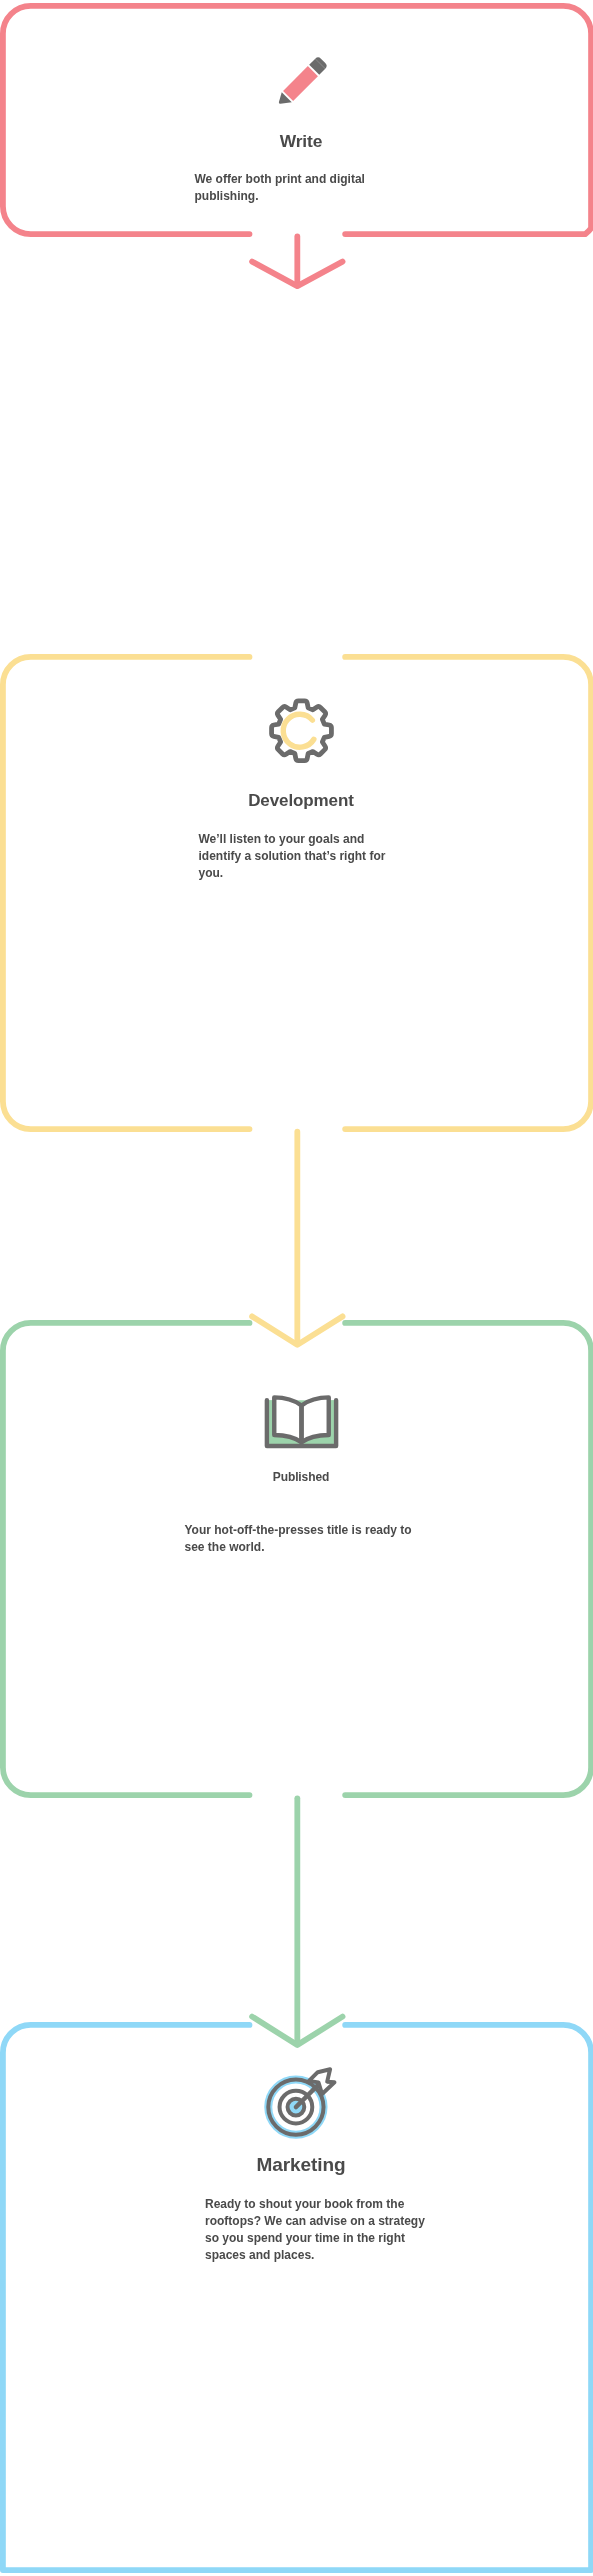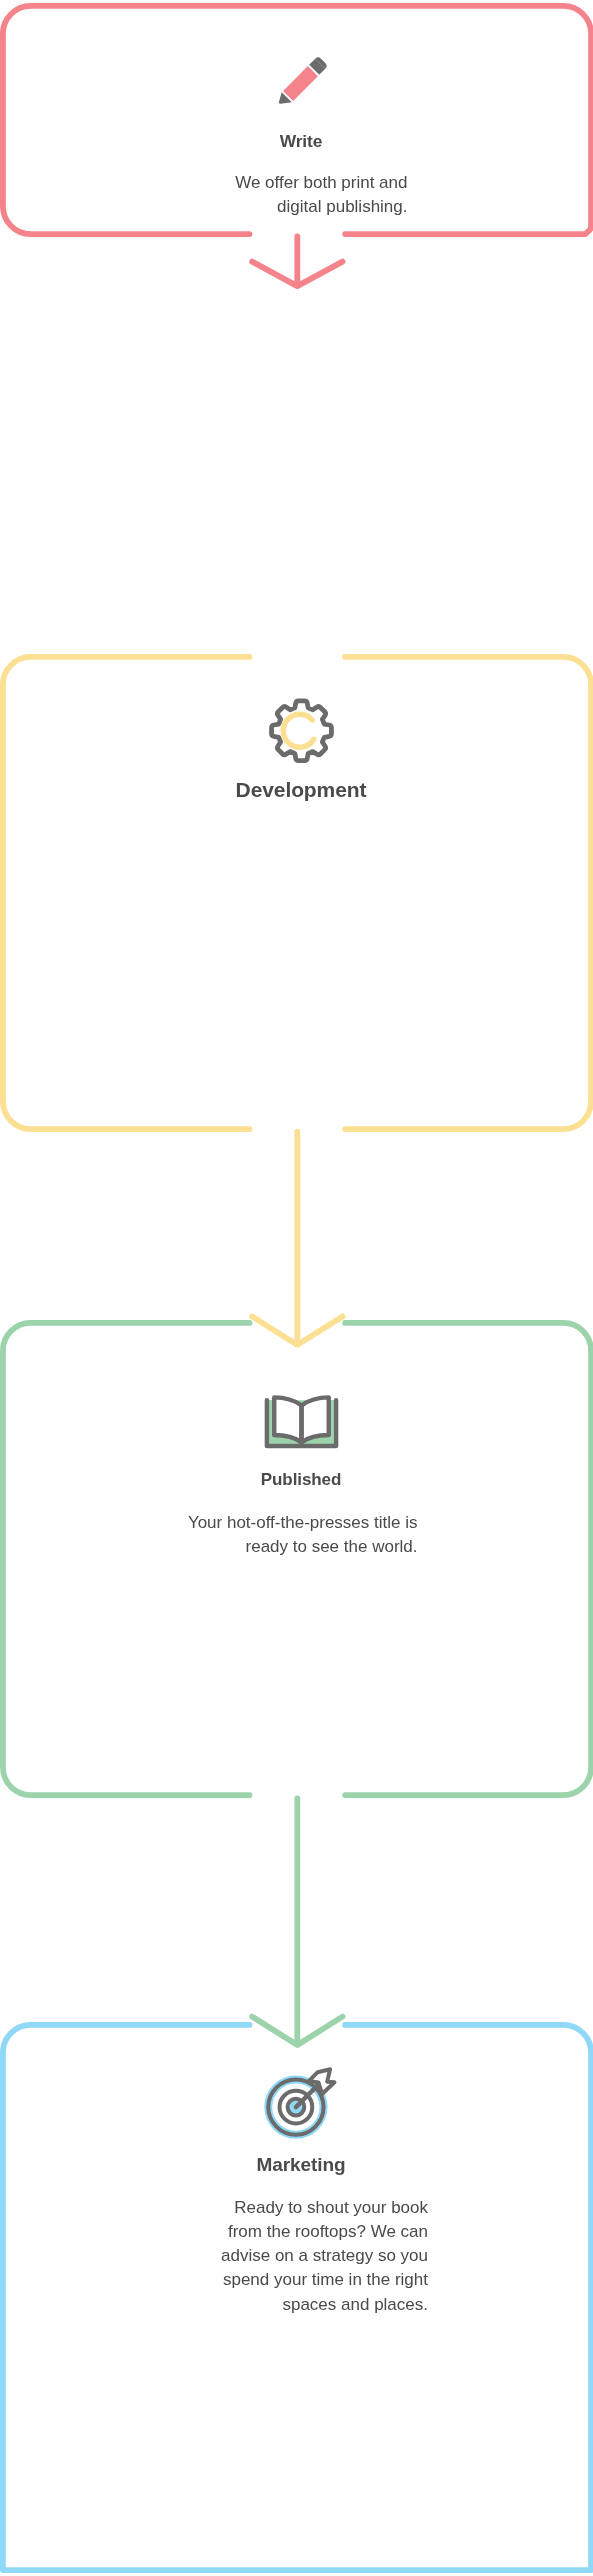--- a/index.html
+++ b/index.html
@@ -16,22 +16,23 @@
   .card-svg{position:absolute;left:0;top:0;width:100%;height:100%;overflow:visible;}
   .card-body{position:absolute;left:4px;top:0;width:100%;height:100%;
     display:flex;flex-direction:column;align-items:center;}
 
   .icon-wrap{display:flex;align-items:center;justify-content:center;}
   .card-title{
     font-weight:bold;color:#4a4a4a;text-align:center;
     letter-spacing:-0.1px;line-height:1;
   }
   .card-desc{
-    color:#4a4a4a;text-align:right;font-size:17px;line-height:1.42;
+    color:#4a4a4a;text-align:left;font-size:12px;line-height:1.42;
     max-width:278px;
+    font-weight:bold;
   }
 
   
   #arrows{position:absolute;left:0;top:0;width:594px;height:2576px;pointer-events:none;}
 </style>
 </head>
 <body>
 
 <div id="flow">
 
@@ -95,21 +96,22 @@
                      h-8.2 a3.6 3.6 0 0 1-3.5-2.9 l-1.3-6.6 l-6.2-2.6 l-5.6 3.7
                      a3.6 3.6 0 0 1-4.5-0.5 l-5.8-5.8 a3.6 3.6 0 0 1-0.5-4.5 l3.7-5.6
                      l-2.6-6.2 l-6.6-1.3 a3.6 3.6 0 0 1-2.9-3.5 v-8.2 a3.6 3.6 0 0 1 2.9-3.5
                      l6.6-1.3 l2.6-6.2 l-3.7-5.6 a3.6 3.6 0 0 1 0.5-4.5 l5.8-5.8
                      a3.6 3.6 0 0 1 4.5-0.5 l5.6 3.7 l6.2-2.6 Z"></path>
           </g>
 
           <path d="M64.5 33.5 A 22 22 0 1 0 66.5 59" fill="none" stroke="#fbdf93" stroke-width="7.2" stroke-linecap="round"></path>
         </svg>
       </div>
-      <div class="card-title" style="margin-top:5px;font-size:21px;">Development</div>
+      <div class="card-title" style="margin-top:18px;font-size:17px;">Development</div>
+      <div class="card-desc" style="margin-top:22px;max-width:205px;">We’ll listen to your goals and identify a solution that’s right for you.</div>
     </div>
   </div>
 
   <div class="card" id="card3" style="top:1320px;height:478px;">
     <svg class="card-svg" viewBox="0 0 919 740" preserveAspectRatio="none">
       <path d="M 386 4.5
                L 47.5 4.5
                A 43 43 0 0 0 4.5 47.5
                L 4.5 692.5
                A 43 43 0 0 0 47.5 735.5
@@ -132,22 +134,22 @@
           <path d="M18 22 C 34 22 47 27 55 33 L 55 83 C 47 77 34 73 18 73 Z" fill="#ffffff"></path>
           <path d="M92 22 C 76 22 63 27 55 33 L 55 83 C 63 77 76 73 92 73 Z" fill="#ffffff"></path>
 
           <g fill="none" stroke="#6b6b6b" stroke-width="6" stroke-linejoin="round" stroke-linecap="round">
             <path d="M8 26 L 8 88 L 102 88 L 102 26"></path>
             <path d="M18 22 C 34 22 47 27 55 33 L 55 83 C 47 77 34 73 18 73 Z"></path>
             <path d="M92 22 C 76 22 63 27 55 33 L 55 83 C 63 77 76 73 92 73 Z"></path>
           </g>
         </svg>
       </div>
-      <div class="card-title" style="margin-top:14px;font-size:17px;">Published</div>
-      <div class="card-desc" style="margin-top:23px;max-width:233px;">Your hot-off-the-presses title is ready to see the world.</div>
+      <div class="card-title" style="margin-top:14px;font-size:12px;">Published</div>
+      <div class="card-desc" style="margin-top:39px;max-width:233px;">Your hot-off-the-presses title is ready to see the world.</div>
     </div>
   </div>
 
   <div class="card" id="card4" style="top:2022px;height:551px;">
     <svg class="card-svg" viewBox="0 0 919 853" preserveAspectRatio="none">
       <path d="M 386 4.5
                L 47.5 4.5
                A 43 43 0 0 0 4.5 47.5
                L 4.5 848.5
                L 914.5 848.5

